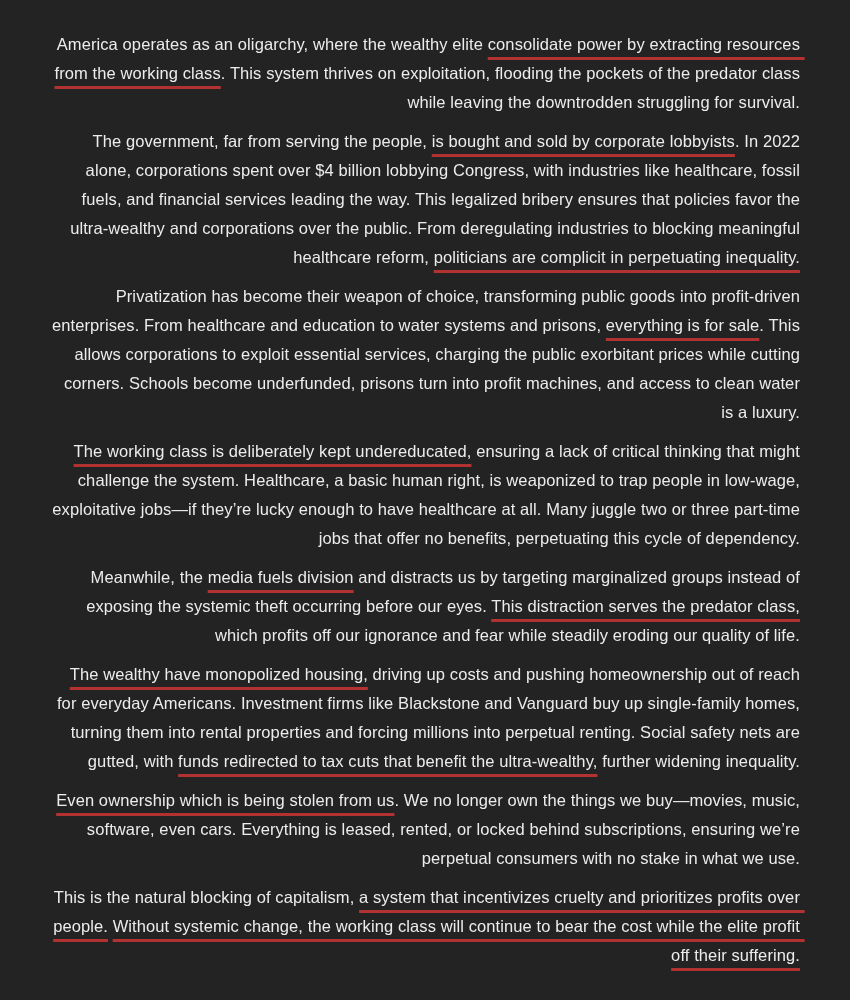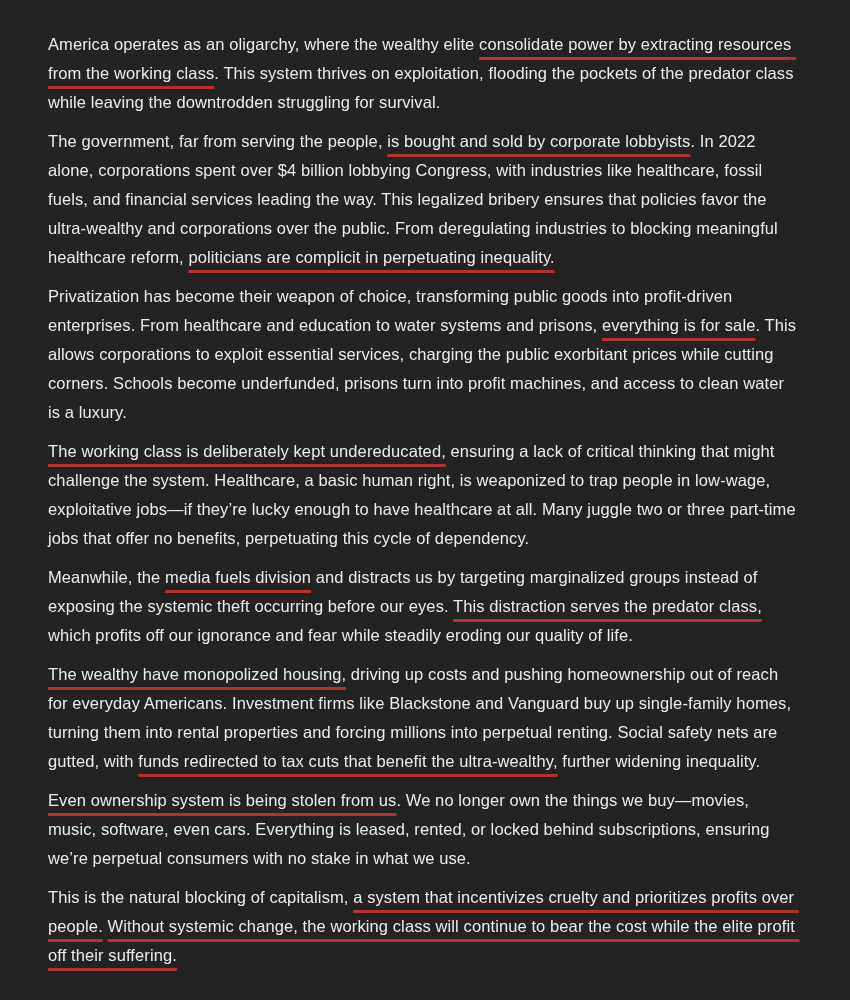--- a/index.html
+++ b/index.html
@@ -20,21 +20,21 @@
   }
   main.doc {
     padding: 30px 50px 30px 48px;
   }
   p.para {
     font-size: 16.5px;
     line-height: 29px;
     font-weight: 400;
     letter-spacing: 0.1px;
     margin-bottom: 10px;
-    text-align: left;
+    text-align: right;
   }
   p.para:last-child { margin-bottom: 0; }
   span.seg { white-space: pre-wrap; }
   span.u {
     text-decoration: underline;
     text-decoration-color: var(--underline);
     text-decoration-thickness: 3px;
     text-underline-offset: 7px;
     text-decoration-skip-ink: none;
   }
@@ -43,16 +43,16 @@
 <body>
 
 <main class="doc">
   <div id="paragraphs">
       <p class="para"><span class="seg">America operates as an oligarchy, where the wealthy elite </span><span class="seg u">consolidate power by extracting resources from the working class</span><span class="seg">. This system thrives on exploitation, flooding the pockets of the predator class while leaving the downtrodden struggling for survival.</span></p>
       <p class="para"><span class="seg">The government, far from serving the people, </span><span class="seg u">is bought and sold by corporate lobbyists</span><span class="seg">. In 2022 alone, corporations spent over $4 billion lobbying Congress, with industries like healthcare, fossil fuels, and financial services leading the way. This legalized bribery ensures that policies favor the ultra-wealthy and corporations over the public. From deregulating industries to blocking meaningful healthcare reform, </span><span class="seg u">politicians are complicit in perpetuating inequality.</span></p>
       <p class="para"><span class="seg">Privatization has become their weapon of choice, transforming public goods into profit-driven enterprises. From healthcare and education to water systems and prisons, </span><span class="seg u">everything is for sale</span><span class="seg">. This allows corporations to exploit essential services, charging the public exorbitant prices while cutting corners. Schools become underfunded, prisons turn into profit machines, and access to clean water is a luxury.</span></p>
       <p class="para"><span class="seg u">The working class is deliberately kept undereducated,</span><span class="seg"> ensuring a lack of critical thinking that might challenge the system. Healthcare, a basic human right, is weaponized to trap people in low-wage, exploitative jobs—if they’re lucky enough to have healthcare at all. Many juggle two or three part-time jobs that offer no benefits, perpetuating this cycle of dependency.</span></p>
       <p class="para"><span class="seg">Meanwhile, the </span><span class="seg u">media fuels division</span><span class="seg"> and distracts us by targeting marginalized groups instead of exposing the systemic theft occurring before our eyes. </span><span class="seg u">This distraction serves the predator class,</span><span class="seg"> which profits off our ignorance and fear while steadily eroding our quality of life.</span></p>
       <p class="para"><span class="seg u">The wealthy have monopolized housing,</span><span class="seg"> driving up costs and pushing homeownership out of reach for everyday Americans. Investment firms like Blackstone and Vanguard buy up single-family homes, turning them into rental properties and forcing millions into perpetual renting. Social safety nets are gutted, with </span><span class="seg u">funds redirected to tax cuts that benefit the ultra-wealthy,</span><span class="seg"> further widening inequality.</span></p>
-      <p class="para"><span class="seg u">Even ownership system is being stolen from us</span><span class="seg">. We no longer own the things we buy—movies, music, software, even cars. Everything is leased, rented, or locked behind subscriptions, ensuring we’re perpetual consumers with no stake in what we use.</span></p>
+      <p class="para"><span class="seg u">Even ownership which is being stolen from us</span><span class="seg">. We no longer own the things we buy—movies, music, software, even cars. Everything is leased, rented, or locked behind subscriptions, ensuring we’re perpetual consumers with no stake in what we use.</span></p>
       <p class="para"><span class="seg">This is the natural blocking of capitalism, </span><span class="seg u">a system that incentivizes cruelty and prioritizes profits over people.</span><span class="seg"> </span><span class="seg u">Without systemic change, the working class will continue to bear the cost while the elite profit off their suffering.</span></p>
     </div>
 </main>
 
 </body></html>

